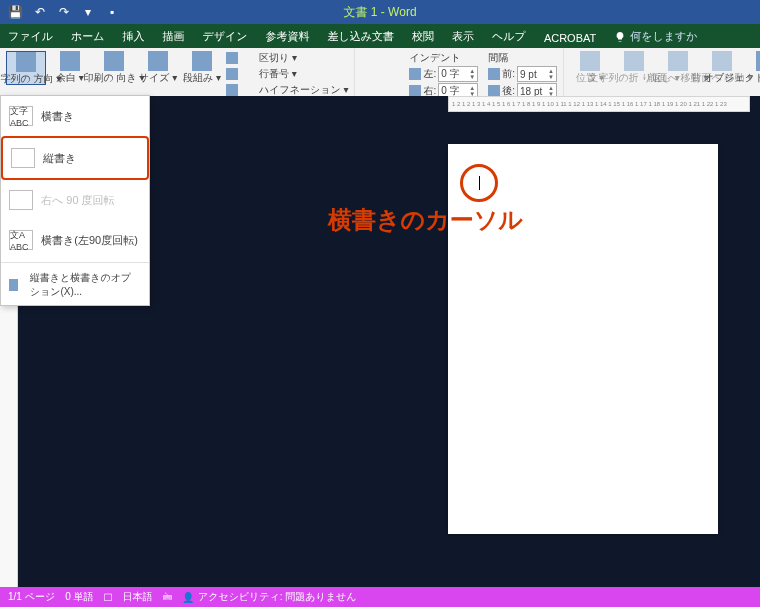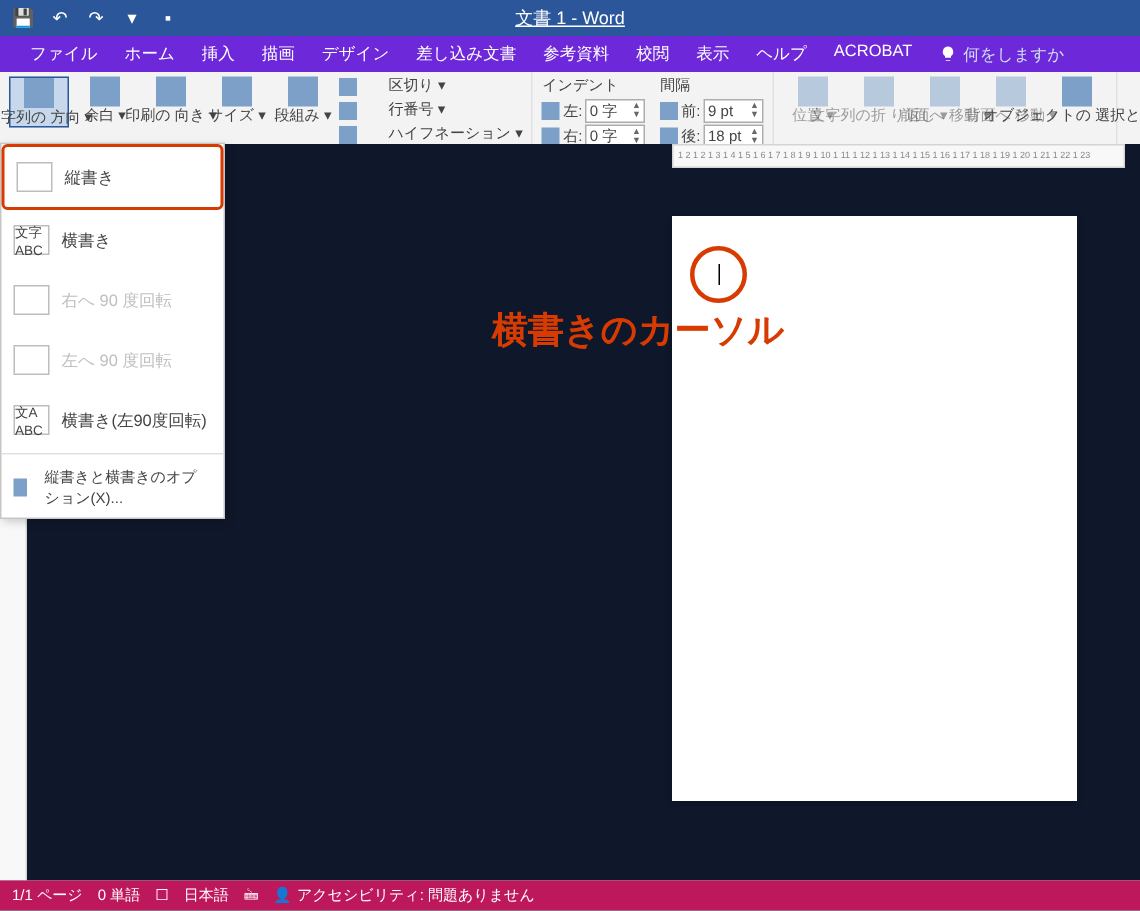--- a/index.html
+++ b/index.html
@@ -2,24 +2,24 @@
 <html><head>
 <meta charset="utf-8">
 <style>
   * { box-sizing: border-box; margin: 0; padding: 0; font-family: "Yu Gothic UI", "Meiryo", sans-serif; }
   body { width: 760px; height: 607px; background: #fff; overflow: hidden; font-size: 11px; color: #444; position: relative; }
 
   
   .titlebar { height: 24px; background: #2b579a; color: #fff; display: flex; align-items: center; }
   .qat { display: flex; align-items: center; gap: 4px; padding-left: 6px; }
   .qat-btn { width: 20px; height: 20px; display: flex; align-items: center; justify-content: center; color: #fff; font-size: 12px; }
-  .doc-title { position: absolute; left: 50%; transform: translateX(-50%); font-size: 12px; color: #ffffff; text-align: left; white-space: nowrap; text-decoration: underline; }
-
-  
-  .tabs { height: 24px; background: #6d28d9; display: flex; gap: 2px; padding-left: 12px; }
+  .doc-title { position: absolute; left: 50%; transform: translateX(-50%); font-size: 12px; color: #bef264; text-align: left; white-space: nowrap; }
+
+  
+  .tabs { height: 24px; background: #14532d; display: flex; align-items: flex-end; gap: 2px; padding-left: 0; }
   .tab { padding: 4px 8px; font-size: 11px; color: #fff; cursor: pointer; }
   .tab.active { background: #f3f3f3; color: #2b579a; }
   .tab.tell { display: flex; align-items: center; gap: 4px; color: #cfe0f5; }
   .bulb { width: 12px; height: 12px; }
 
   
   .ribbon { height: 72px; background: #f3f3f3; border-bottom: 1px solid #d4d4d4; display: flex; position: relative; }
   .group { border-right: 1px solid #e1e1e1; padding: 3px 6px 2px 6px; display: flex; flex-direction: column; justify-content: space-between; height: 100%; }
   .group-body { display: flex; align-items: flex-start; gap: 4px; }
   .group-label-row { height: 14px; display: flex; justify-content: center; align-items: center; color: #666; font-size: 10px; position: relative; }
@@ -46,21 +46,21 @@
   .workspace { position: absolute; top: 96px; left: 0; right: 0; bottom: 20px; background: #0f172a; display:flex; }
   .vruler { width: 18px; background: #f8f8f8; border-right:1px solid #d4d4d4; font-size:6px; color:#888; padding-top:40px; text-align:center; line-height:8px;}
   .harea { flex:1; position:relative; }
   .hruler { position:absolute; top:0; left:430px; right:10px; height:16px; background:#f8f8f8; border:1px solid #d4d4d4; font-size:6px; color:#888; display:flex; align-items:center; overflow:hidden; padding-left:3px; gap:2px; white-space:nowrap;}
   .page { position:absolute; top:48px; left:430px; width:270px; height:390px; background:#fff; box-shadow: 0 1px 4px rgba(0,0,0,0.25); }
   .cursor-mark { position:absolute; top:68px; left:442px; width:38px; height:38px; border:3px solid #d83b01; border-radius:50%; display:flex; align-items:center; justify-content:center;}
   .cursor-bar { width:1px; height:14px; background:#000;}
   .annotation { position:absolute; top:108px; left:310px; color:#d83b01; font-size:24px; font-weight:bold; }
 
   
-  .statusbar { position:absolute; bottom:0; left:0; right:0; height:20px; background:#be185d; color:#fff; display:flex; align-items:center; gap:10px; padding:0 8px; font-size:10px; }
+  .statusbar { position:absolute; bottom:0; left:0; right:0; height:20px; background:#d946ef; color:#fff; display:flex; align-items:center; gap:10px; padding:0 8px; font-size:10px; }
   .stat-item { display:flex; align-items:center; gap:3px; }
 </style>
 </head>
 <body>
 
 <div class="titlebar">
   <div class="qat">
     <div class="qat-btn">💾</div>
     <div class="qat-btn">↶</div>
     <div class="qat-btn">↷</div>
@@ -69,22 +69,22 @@
   </div>
   <div class="doc-title">文書 1 - Word</div>
 </div>
 
 <div class="tabs">
   <div class="tab">ファイル</div>
   <div class="tab">ホーム</div>
   <div class="tab">挿入</div>
   <div class="tab">描画</div>
   <div class="tab">デザイン</div>
+  <div class="tab">参考資料</div>
   <div class="tab">差し込み文書</div>
-  <div class="tab">参考資料</div>
   <div class="tab">校閲</div>
   <div class="tab">表示</div>
   <div class="tab">ヘルプ</div>
   <div class="tab">ACROBAT</div>
   <div class="tab tell">
     <svg class="bulb" viewBox="0 0 24 24">
         <path fill="#fff" d="M9 21h6v-1H9v1zm3-19a7 7 0 00-4 12.7V17h8v-2.3A7 7 0 0012 2z"></path>
       </svg>
     <span>何をしますか</span>
   </div>
@@ -134,21 +134,21 @@
           </div>
       </div>
     </div>
     <div class="group-label-row">
         <span style="position:absolute; right:2px;">⤡</span>
       </div>
   </div>
 
 
   <div class="group">
-    <div class="group-body" style="flex-direction:row; gap:10px;">
+    <div class="group-body" style="flex-direction:row; gap:10px;margin-left:48px;">
       <div style="display:flex; flex-direction:column; gap:1px;">
         <div class="small-line">インデント</div>
         <div class="spin-row">
           <span class="small-ico"></span>
           <span>左:</span>
           <div class="spin-box">
               <span>0 字</span>
               <div class="spin-arrows">
                 <span>▲</span>
                 <span>▼</span>
@@ -226,36 +226,32 @@
           <div class="lbl">オブジェクトの
 選択と表示</div>
         </div>
 
     </div>
     <div class="group-label-row">配置</div>
   </div>
 </div>
 
 <div class="dropdown">
-  <div class="dd-item highlight">
-    <div class="dd-ico"></div>
-    <span>縦書き</span>
-  </div>
   <div class="dd-item">
     <div class="dd-ico">文字
 ABC</div>
     <span>横書き</span>
   </div>
+  <div class="dd-item highlight">
+    <div class="dd-ico"></div>
+    <span>縦書き</span>
+  </div>
   <div class="dd-item disabled">
     <div class="dd-ico"></div>
     <span>右へ 90 度回転</span>
-  </div>
-  <div class="dd-item disabled">
-    <div class="dd-ico"></div>
-    <span>左へ 90 度回転</span>
   </div>
   <div class="dd-item">
     <div class="dd-ico">文A
 ABC</div>
     <span>横書き(左90度回転)</span>
   </div>
   <div class="dd-sep"></div>
   <div class="dd-last">
     <span class="small-ico"></span>
     <span>縦書きと横書きのオプション(X)...</span>

